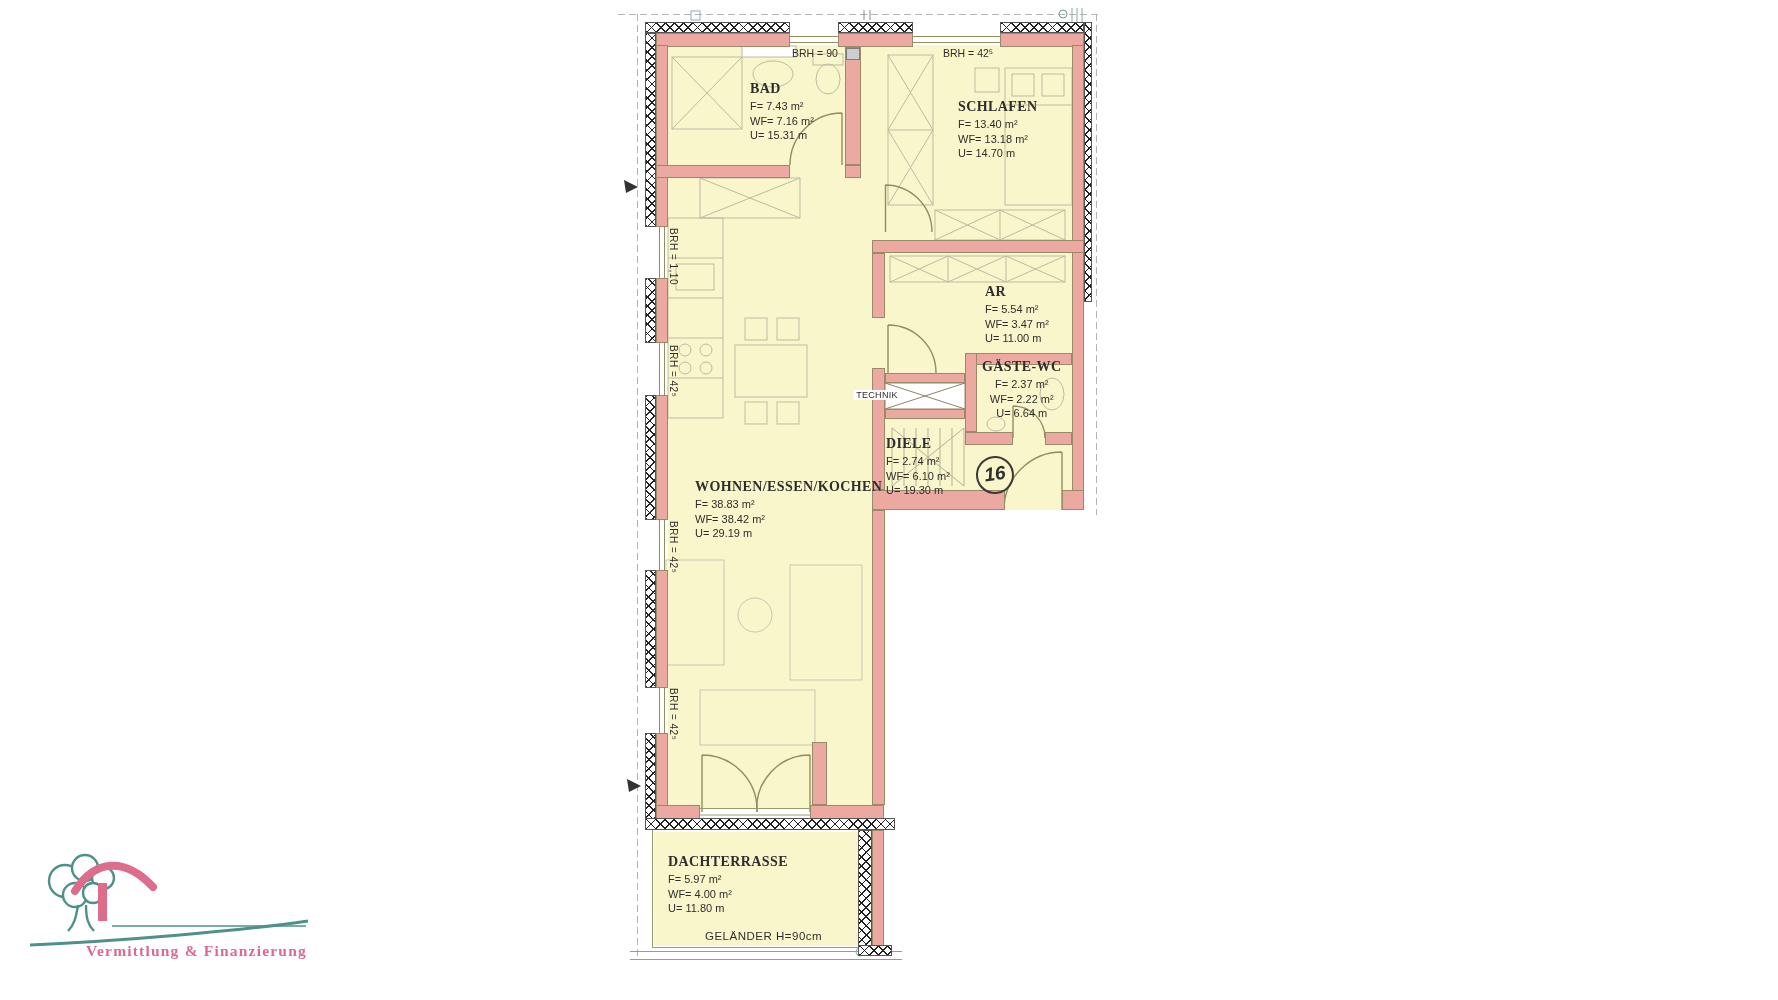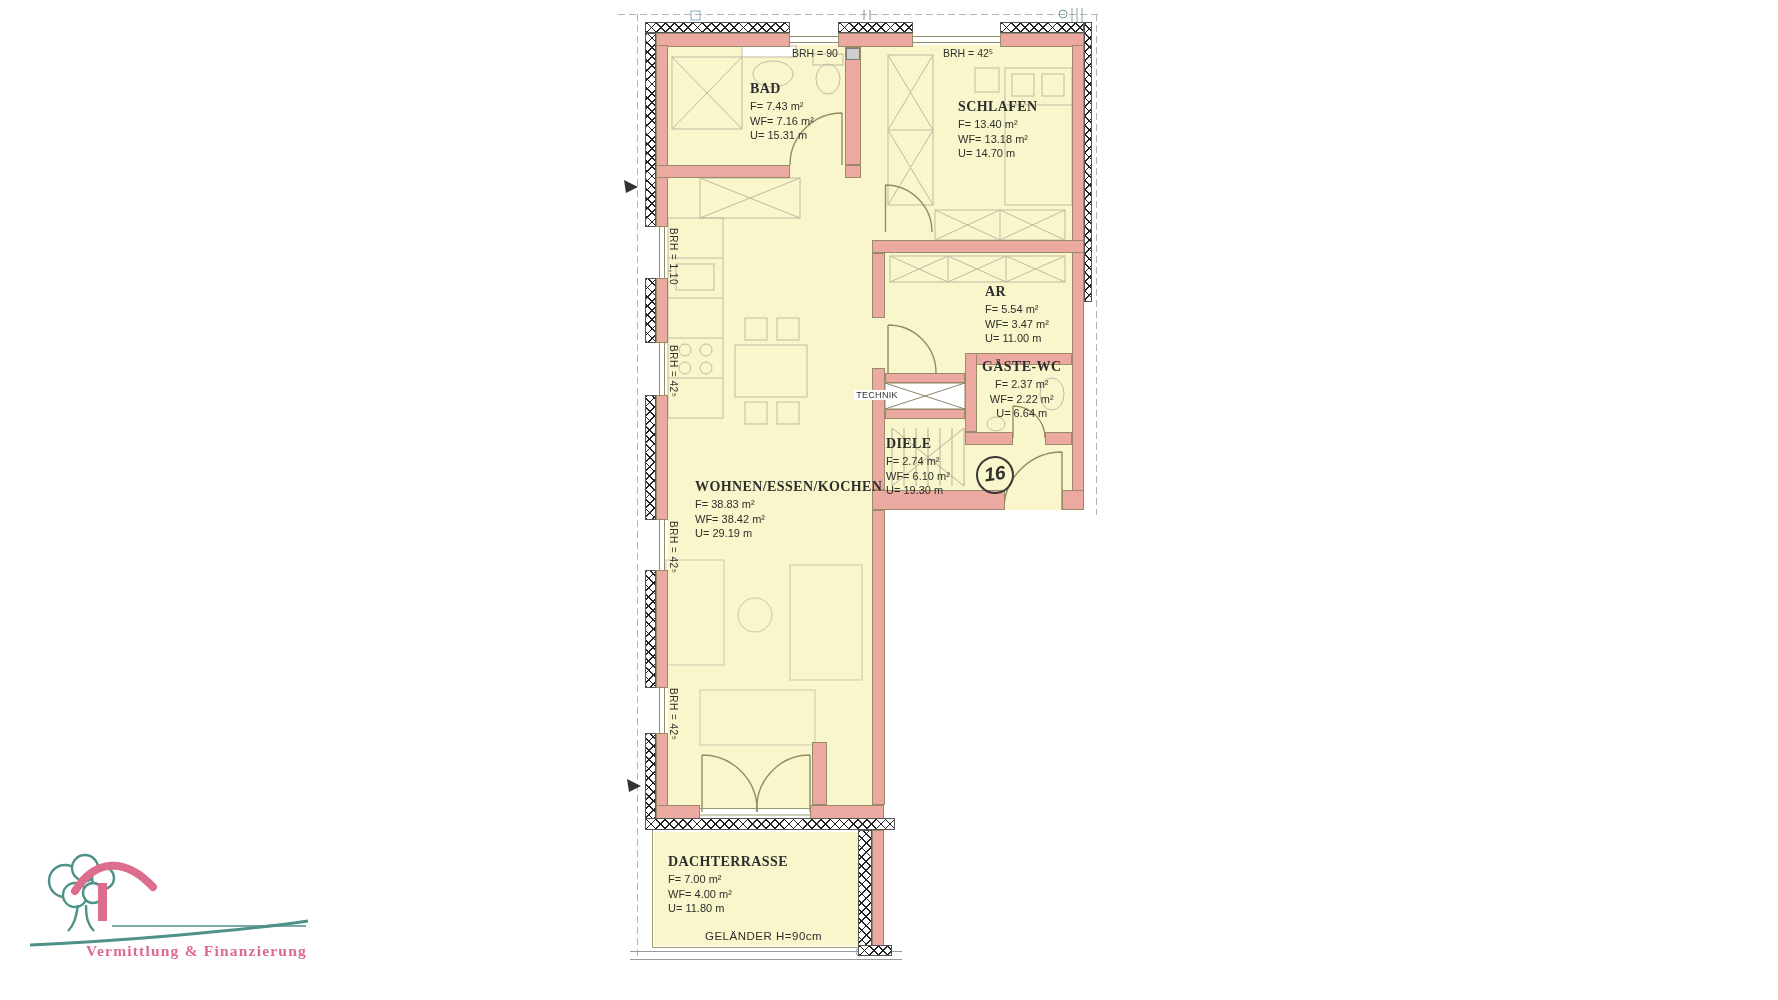--- a/index.html
+++ b/index.html
@@ -217,21 +217,21 @@
     <div class="rval">U= 19.30 m</div>
   </div>
   <div class="room-label" style="left:695px;top:480px;">
     <div class="rname">WOHNEN/ESSEN/KOCHEN</div>
     <div class="rval">F= 38.83 m²</div>
     <div class="rval">WF= 38.42 m²</div>
     <div class="rval">U= 29.19 m</div>
   </div>
   <div class="room-label" style="left:668px;top:855px;">
     <div class="rname">DACHTERRASSE</div>
-    <div class="rval">F= 7.00 m²</div>
+    <div class="rval">F= 5.97 m²</div>
     <div class="rval">WF= 4.00 m²</div>
     <div class="rval">U= 11.80 m</div>
   </div>
 
   <div class="brh-top" style="left:792px;top:47px;">BRH = 90</div>
   <div class="brh-top" style="left:943px;top:47px;">BRH = 42⁵</div>
   <div class="brh-left" style="left:668px;top:228px;">BRH = 1,10</div>
   <div class="brh-left" style="left:668px;top:345px;">BRH = 42⁵</div>
   <div class="brh-left" style="left:668px;top:521px;">BRH = 42⁵</div>
   <div class="brh-left" style="left:668px;top:688px;">BRH = 42⁵</div>

